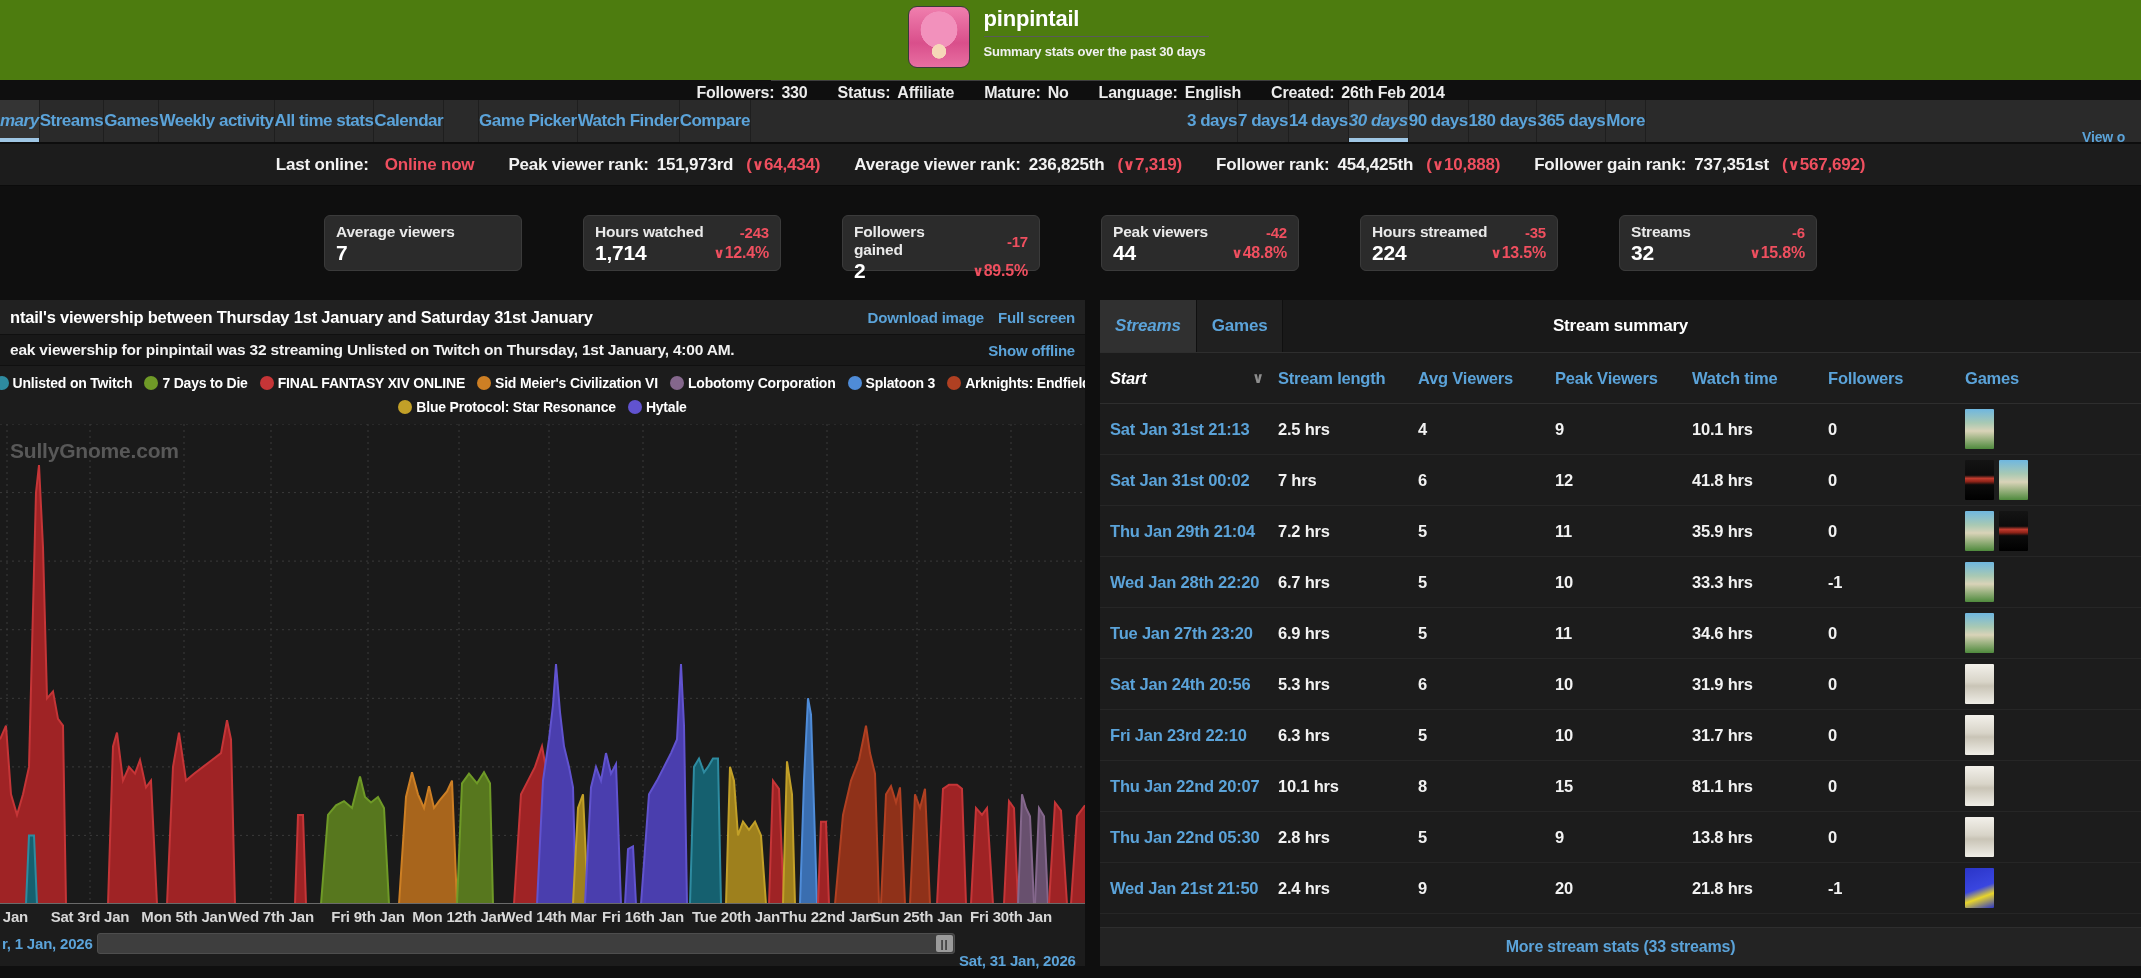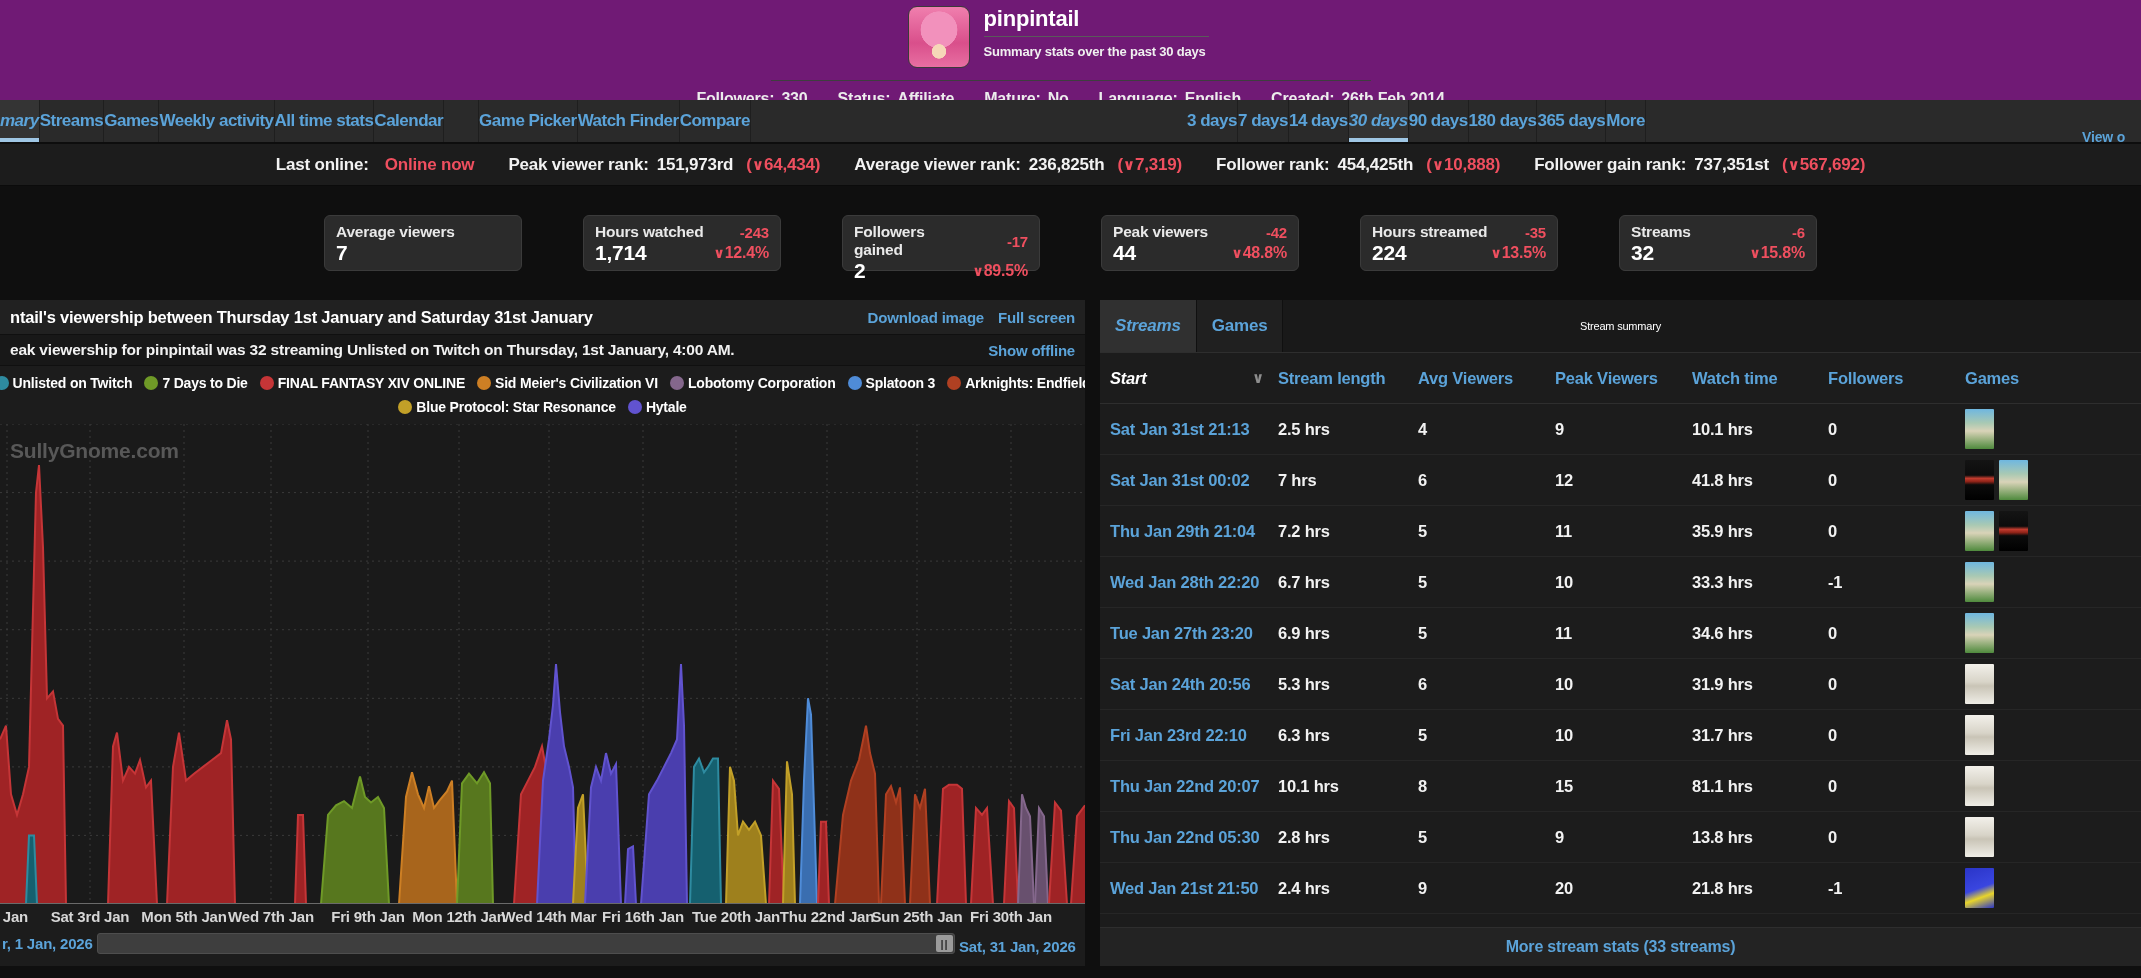--- a/index.html
+++ b/index.html
@@ -3,33 +3,33 @@
 <meta charset="utf-8">
 <style>
   html,body{margin:0;padding:0;}
   body{
     width:2141px;height:978px;position:relative;overflow:hidden;
     background:#0f0f0f;
     font-family:"Liberation Sans","DejaVu Sans",sans-serif;
     letter-spacing:-0.2px;
   }
   
-  #header{position:absolute;top:0;left:0;width:100%;height:100px;background:#701a75;}
+  #header{position:absolute;top:0;left:0;width:100%;height:80px;background:#4d7c0f;}
   .profile-row{display:flex;justify-content:center;padding-top:6px;}
   .avatar{width:60px;height:60px;border-radius:9px;border:1px solid #3a3a3a;
     background:
       radial-gradient(circle at 50% 74%, #f6d7b8 0 13%, rgba(0,0,0,0) 14%),
       radial-gradient(circle at 50% 38%, #f291bc 0 38%, rgba(0,0,0,0) 39%),
       linear-gradient(180deg,#f07fae 0%,#d94f8b 60%,#e86fa2 100%);}
   .name-block{margin-left:14px;width:250px;}
   .name{font-size:22px;font-weight:bold;color:#ffffff;line-height:1.15;}
   .name-divider{height:1px;background:#5a5a5a;width:225px;margin:5px 0 7px;}
   .profile-subtitle{font-size:13px;font-weight:bold;color:#f0f0f0;}
   .meta-row{display:flex;justify-content:center;gap:30px;width:600px;margin:12px auto 0;
-    padding-top:9px;border-top:1px solid #3e3e3e;font-size:16px;font-weight:bold;
+    padding-top:3px;border-top:1px solid #3e3e3e;font-size:16px;font-weight:bold;
     color:#ececec;white-space:nowrap;}
   .meta-item .m-label{margin-right:7px;}
   
   #nav{position:absolute;top:100px;left:0;width:100%;height:44px;background:#2a2a2a;
     display:flex;align-items:stretch;border-bottom:2px solid #0d0d0d;box-sizing:border-box;}
   .tab{display:flex;align-items:center;padding:0 0;font-size:17px;font-weight:bold;
     color:#5ba3d9;border-right:1px solid #1e1e1e;white-space:nowrap;cursor:pointer;letter-spacing:-0.5px;}
   .tab.active{font-style:italic;background:#343434;box-shadow:inset 0 -4px 0 #9fc6e4;}
   .spacer-cell{width:34px;border-right:1px solid #1e1e1e;}
   .flex-fill{flex:1;}
@@ -65,34 +65,34 @@
   .legend-row{display:flex;justify-content:center;gap:12px;height:24px;align-items:center;
     white-space:nowrap;overflow:hidden;}
   .leg{display:flex;align-items:center;gap:4px;font-size:14px;font-weight:600;color:#ffffff;cursor:pointer;}
   .leg-dot{width:14px;height:14px;border-radius:50%;flex:0 0 auto;}
   #plot{position:relative;height:480px;margin-top:2px;background:#1a1a1a;overflow:hidden;}
   #xlabels{position:relative;height:25px;overflow:hidden;}
   .xlabel{position:absolute;top:4px;transform:translateX(-50%);font-size:15px;font-weight:600;
     color:#d6d6d6;white-space:nowrap;}
   #scrollrow{position:relative;height:30px;margin-top:1px;}
   .scroll-label-left{position:absolute;left:2px;top:5px;color:#5ba3d9;font-weight:bold;font-size:15px;white-space:nowrap;}
-  .scroll-label-right{position:absolute;left:959px;top:8px;color:#5ba3d9;font-weight:bold;font-size:15px;white-space:nowrap;}
+  .scroll-label-right{position:absolute;left:959px;top:22px;color:#5ba3d9;font-weight:bold;font-size:15px;white-space:nowrap;}
   .scroll-track{position:absolute;left:97px;top:3px;width:858px;height:21px;background:#3e3e3e;
     border:1px solid #4e4e4e;border-radius:3px;box-sizing:border-box;}
   .scroll-handle{position:absolute;right:1px;top:1px;width:17px;height:17px;background:#9b9b9b;
     border-radius:2px;color:#2e2e2e;font-size:11px;font-weight:bold;display:flex;
     align-items:center;justify-content:center;letter-spacing:1px;cursor:ew-resize;}
   
   #table-panel{position:absolute;left:1100px;top:300px;width:1041px;height:666px;background:#1c1c1c;}
   .ttabs{position:relative;height:52px;background:#191919;border-bottom:1px solid #2e2e2e;display:flex;}
   .ttab{display:flex;align-items:center;padding:0 15px;font-size:17px;font-weight:bold;color:#5ba3d9;
     border-right:1px solid #101010;background:#202020;cursor:pointer;}
   .ttab.active{background:#303030;font-style:italic;}
   .ttabs-title{position:absolute;left:0;right:0;top:0;height:52px;display:flex;align-items:center;
-    justify-content:center;font-size:11px;font-weight:normal;color:#ffffff;pointer-events:none;}
+    justify-content:center;font-size:17px;font-weight:bold;color:#ffffff;pointer-events:none;}
   .tgrid{display:grid;grid-template-columns:168px 140px 137px 137px 136px 137px 1fr;
     height:50px;align-items:center;padding-left:10px;}
   .thead{border-bottom:1px solid #2e2e2e;font-size:16.5px;font-weight:bold;color:#5ba3d9;}
   .th-start{color:#ffffff;font-style:italic;display:flex;justify-content:space-between;
     align-items:center;padding-right:14px;}
   .sort-arrow{color:#8d8d8d;font-style:normal;font-size:15px;}
   .trow{border-bottom:1px solid #262626;font-size:16.5px;font-weight:600;color:#f2f2f2;}
   .td-start{color:#5ba3d9;font-weight:bold;cursor:pointer;}
   .td-games{display:flex;gap:5px;}
   .thumb{width:29px;height:40px;border-radius:1px;}

